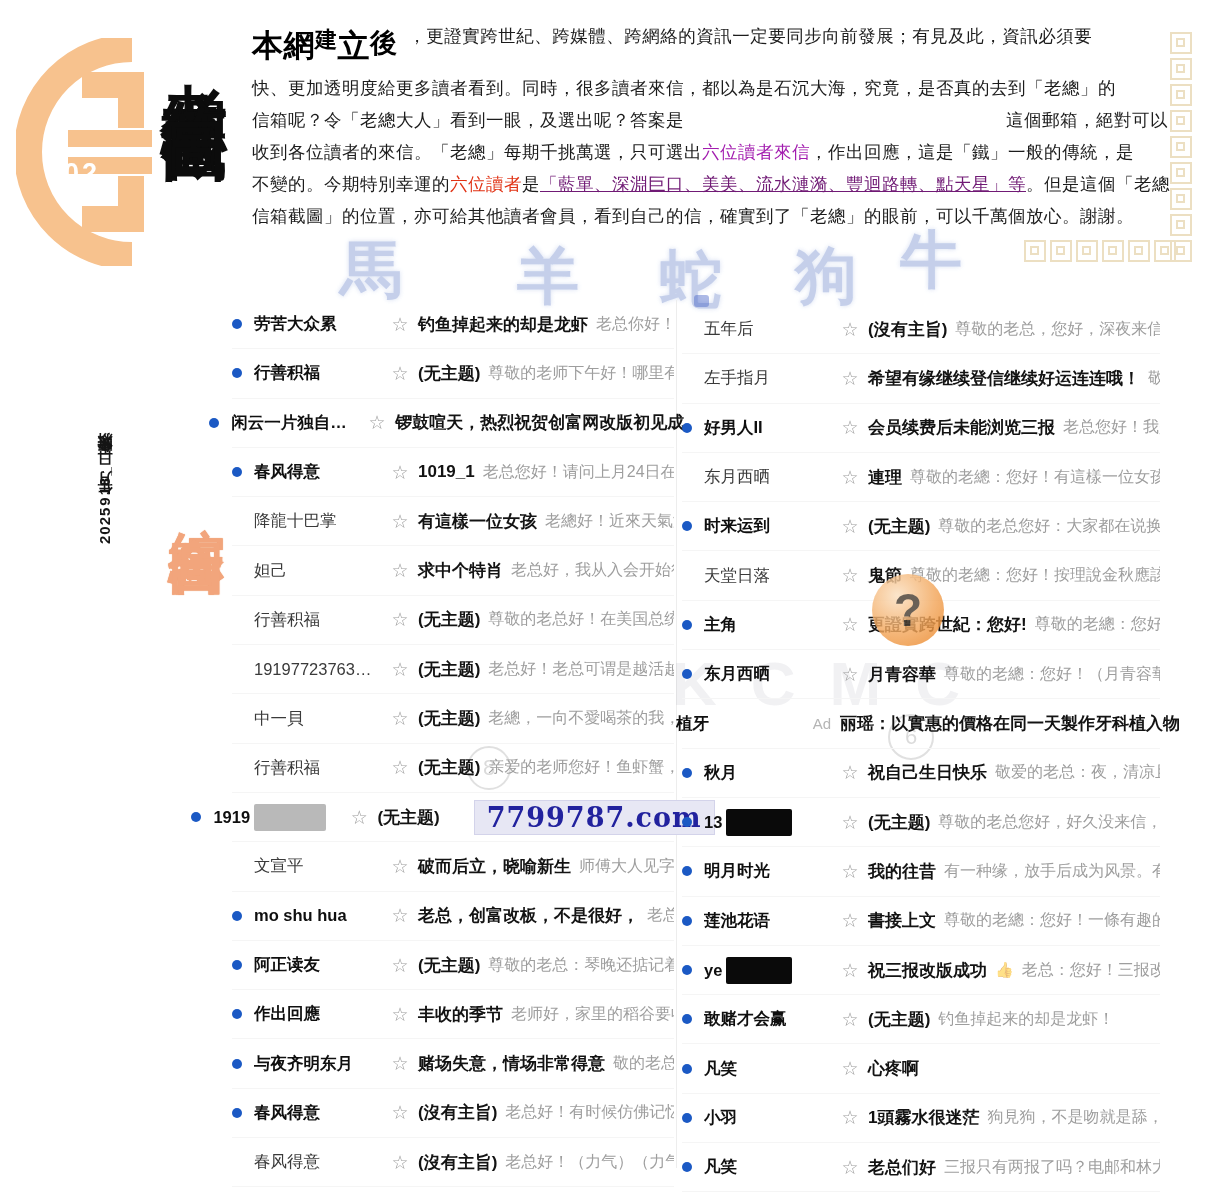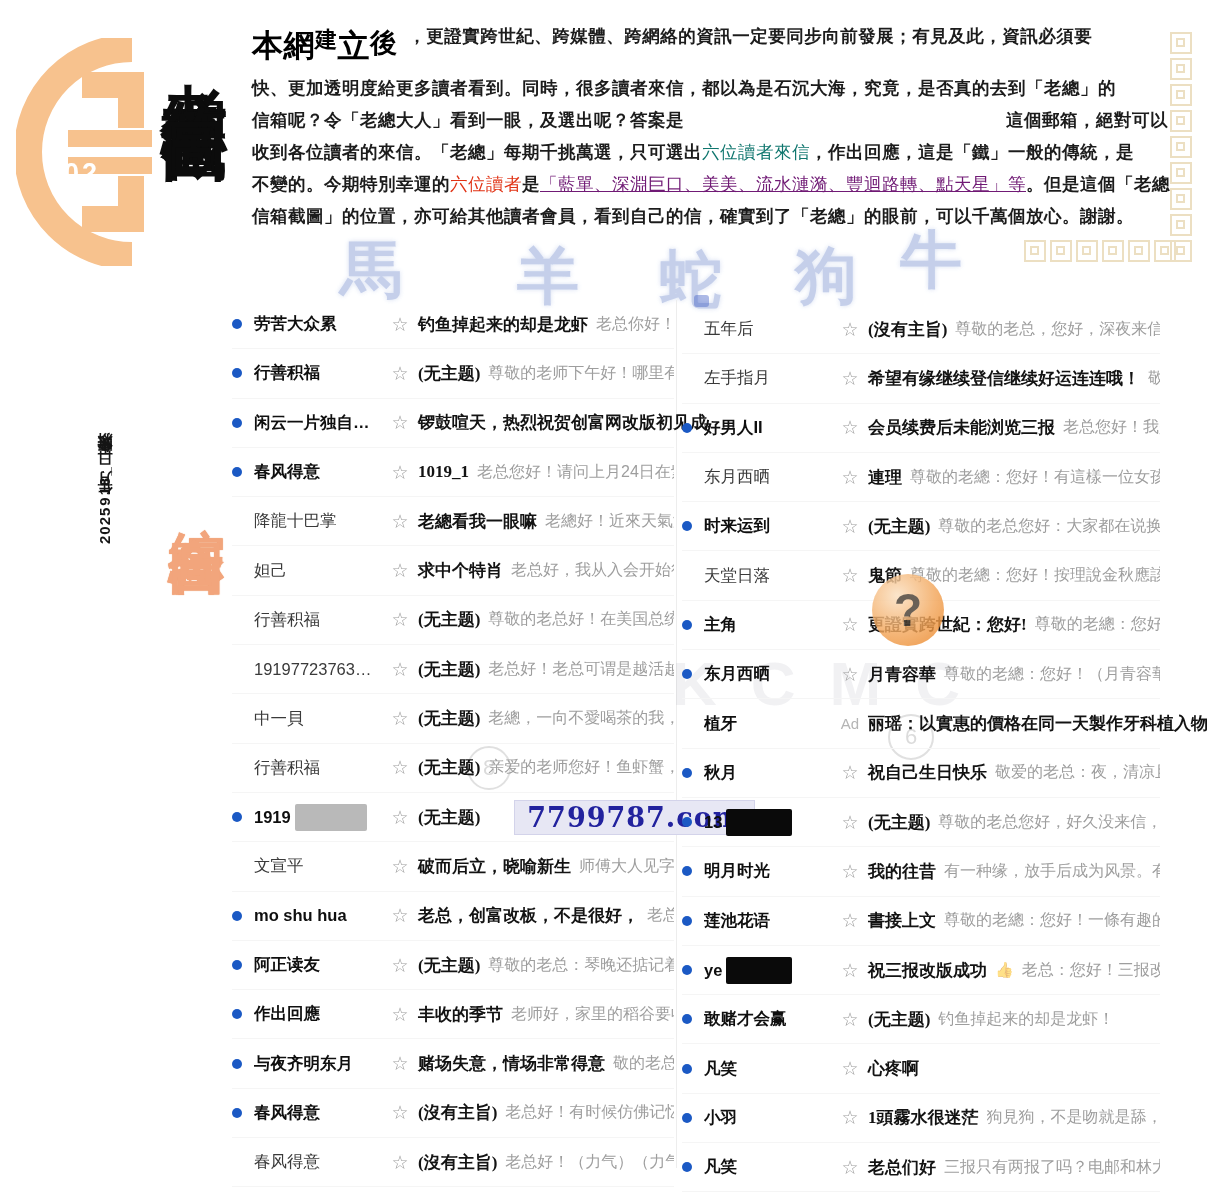--- a/index.html
+++ b/index.html
@@ -28,56 +28,56 @@
   
   .meander-v{position:absolute;left:1168px;top:30px;display:flex;flex-direction:column;}
   .meander-h{position:absolute;left:1022px;top:238px;display:flex;flex-direction:row;}
   .mcell{width:18px;height:18px;border:2px solid #ecdfc2;position:relative;margin:2px;}
   .mcell::after{content:"";position:absolute;left:4px;top:4px;width:5px;height:5px;border:2px solid #ecdfc2;}
 
   
   .intro{position:absolute;left:252px;top:24px;width:916px;}
   .intro-line{display:flex;align-items:flex-start;white-space:pre;margin-bottom:7px;
               font-size:17.5px;letter-spacing:0.5px;line-height:1.42;}
-  .st-n{color:#1c1c1c;font-weight:bold;}
+  .st-n{color:#1c1c1c;}
   .st-hA{font-size:31px;font-weight:900;color:#000;}
   .st-hB{font-size:22px;font-weight:700;color:#000;}
   .st-hC{font-size:32px;font-weight:900;color:#000;}
   .st-hD{font-size:27px;font-weight:800;color:#000;}
-  .st-magenta{color:#0f766e;}
+  .st-magenta{color:#a21caf;}
   .st-red{color:#e13214;}
   .st-orange{color:#701a75;text-decoration:underline;}
   .st-gap{flex:1;}
 
   
   .zodiac{position:absolute;top:0;left:0;}
   .z{position:absolute;font-size:62px;font-weight:900;color:#b7c4e6;opacity:.8;
      text-shadow:0 0 5px #ccd6ee;font-family:"DejaVu Serif","Liberation Serif",serif;}
   .z:nth-child(1){left:340px;top:228px;}
   .z:nth-child(2){left:517px;top:234px;}
   .z:nth-child(3){left:660px;top:238px;}
   .z:nth-child(4){left:795px;top:234px;}
   .z:nth-child(5){left:900px;top:218px;}
 
   
   .list{position:absolute;}
   .list-left{left:232px;top:300px;width:442px;}
   .list-right{left:682px;top:305px;width:478px;}
   .col-divider{position:absolute;left:676px;top:300px;width:1px;height:868px;background:#ededed;}
   .row{display:flex;align-items:center;height:48.3px;border-bottom:1px solid #f5f5f5;
-       position:relative;z-index:2;background:transparent;}
+       position:relative;z-index:2;background:transparent;justify-content:center;}
   .dot{width:22px;flex:0 0 22px;display:flex;align-items:center;}
   .dot::before{content:"";width:10px;height:10px;border-radius:50%;background:#1b59c4;display:block;}
   .dot.hidden::before{visibility:hidden;}
   .sender{flex:0 0 128px;width:128px;overflow:hidden;white-space:nowrap;
           font-size:16.5px;color:#3a3a3a;display:flex;align-items:center;}
   .sender.bold{font-weight:700;color:#0f0f0f;}
   .marker{flex:0 0 36px;text-align:center;font-size:19px;color:#9c9c9c;}
   .marker.ad{font-size:15px;color:#b5b5b5;font-weight:400;}
-  .subject{font-size:17px;font-weight:700;color:#131313;white-space:nowrap;margin-right:8px;font-family:Liberation Serif, serif;}
+  .subject{font-size:17px;font-weight:700;color:#131313;white-space:nowrap;margin-right:8px;}
   .preview{flex:1;font-size:16px;color:#9e9e9e;white-space:nowrap;overflow:hidden;}
   .redact{display:inline-block;vertical-align:middle;margin-left:4px;border-radius:2px;}
   .redact.gray{width:72px;height:27px;background:#b9b9b9;}
   .redact.black{width:66px;height:27px;background:#0a0a0a;}
   .url-box{flex:0 0 auto;margin-left:26px;background:#e7e7f4;border:1px solid #d3d3ea;
            padding:1px 12px;font-family:"DejaVu Serif","Liberation Serif",serif;
            font-size:27px;font-weight:bold;color:#22229e;letter-spacing:1px;}
   .thumb{font-size:15px;margin-right:8px;opacity:.55;}
 
   
@@ -179,21 +179,21 @@
     <span class="sender bold">春风得意</span>
     <span class="marker">☆</span>
     <span class="subject">1019_1</span>
     <span class="preview">老总您好！请问上月24日在紫金店</span>
   </div>
 
   <div class="row">
     <span class="dot hidden"></span>
     <span class="sender">降龍十巴掌</span>
     <span class="marker">☆</span>
-    <span class="subject">老總看我一眼嘛</span>
+    <span class="subject">有這樣一位女孩</span>
     <span class="preview">老總好！近來天氣漸漸涼…</span>
   </div>
 
   <div class="row">
     <span class="dot hidden"></span>
     <span class="sender">妲己</span>
     <span class="marker">☆</span>
     <span class="subject">求中个特肖</span>
     <span class="preview">老总好，我从入会开始很久没</span>
   </div>

